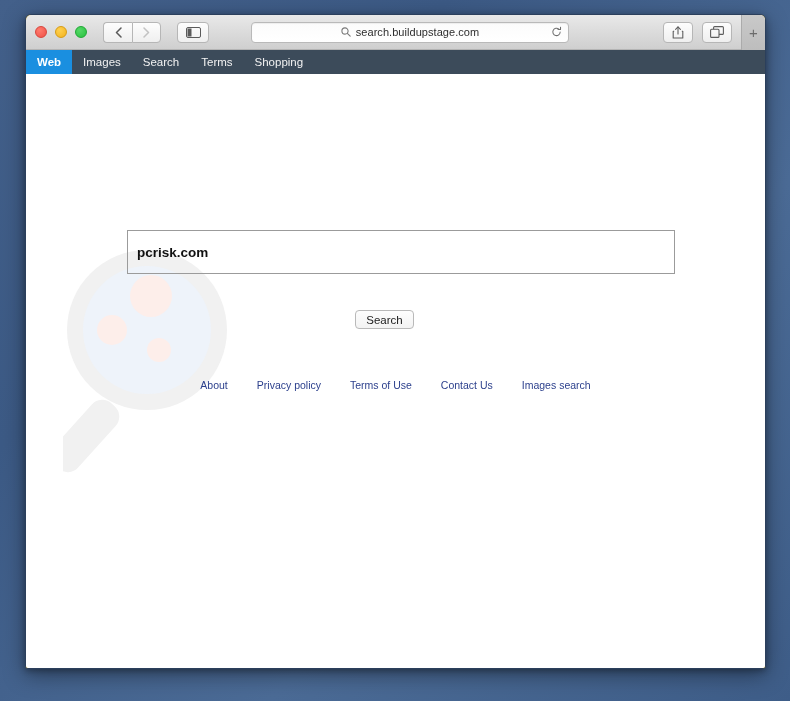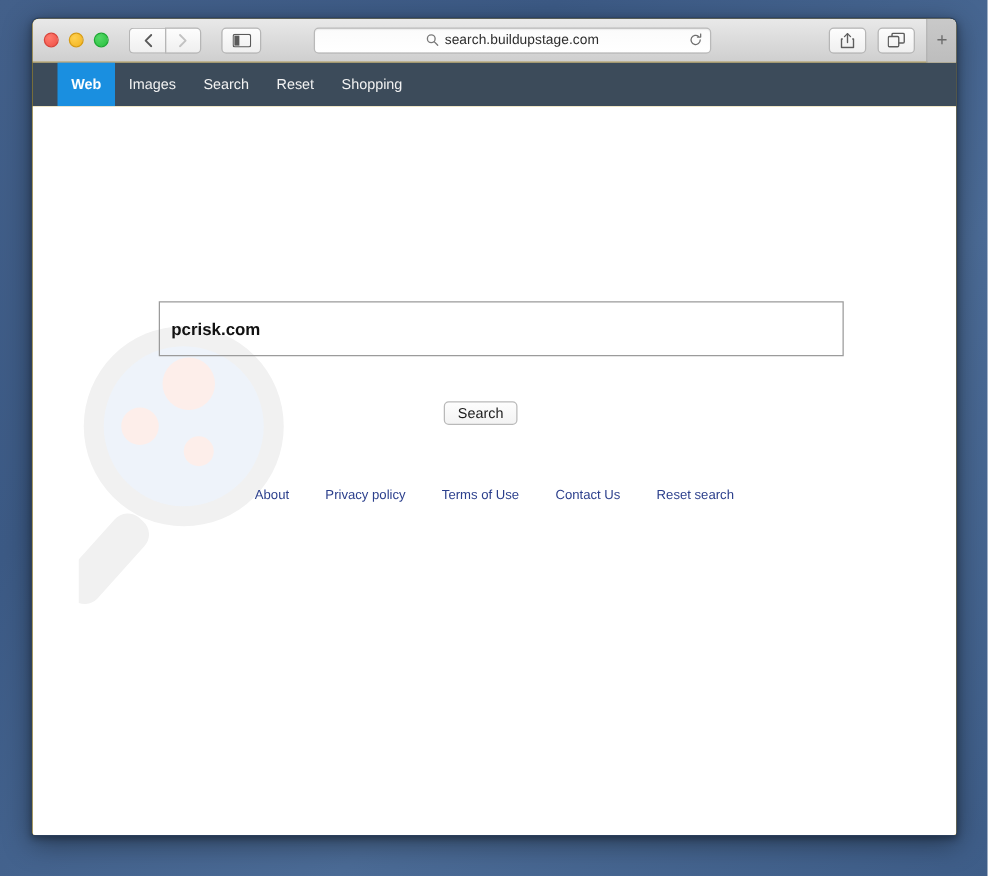--- a/index.html
+++ b/index.html
@@ -120,26 +120,25 @@
     background: linear-gradient(to bottom, #c9c9c9, #bdbdbd);
     border-left: 1px solid #ababab;
     display: flex; align-items: center; justify-content: center;
     font-size: 15px;
     color: #6b6b6b;
     font-weight: 300;
   }
 
   
   #site-nav {
-    height: 35px;
+    height: 24px;
     background: #3c4b5a;
     display: flex;
     align-items: stretch;
     font-size: 11.5px;
-    padding-left: 20px;
   }
   .nav-item {
     display: flex; align-items: center;
     padding: 0 11px;
     color: #ffffff;
     font-weight: bold;
     white-space: nowrap;
   }
   .nav-item.active { background: #1a8fe0; }
   .nav-item:not(.active) { font-weight: normal; color: #f2f2f2; }
@@ -304,21 +303,21 @@
         </svg>
       </div>
       <div id="newtab-btn">+</div>
     </div>
   </div>
 
   <div id="site-nav">
     <div class="nav-item active">Web</div>
     <div class="nav-item">Images</div>
     <div class="nav-item">Search</div>
-    <div class="nav-item">Reset</div>
+    <div class="nav-item">Terms</div>
     <div class="nav-item">Shopping</div>
   </div>
 
   <div id="page">
 
     <svg id="wm-magnifier" viewBox="0 0 168 230">
       <circle cx="84" cy="84" r="80" fill="#f1f1f1"></circle>
       <circle cx="84" cy="84" r="64" fill="#eef3fa"></circle>
       <circle cx="88" cy="50" r="21" fill="#fdeeea"></circle>
       <circle cx="49" cy="84" r="15" fill="#fdeeea"></circle>
@@ -330,17 +329,17 @@
     <div id="search-area">
       <input id="search-input" type="text" value="pcrisk.com" style="">
       <button id="search-button">Search</button>
     </div>
 
     <div id="footer-links">
       <a href="#">About</a>
       <a href="#">Privacy policy</a>
       <a href="#">Terms of Use</a>
       <a href="#">Contact Us</a>
-      <a href="#">Reset search</a>
+      <a href="#">Images search</a>
     </div>
 
   </div>
 </div>
 
 </body></html>

